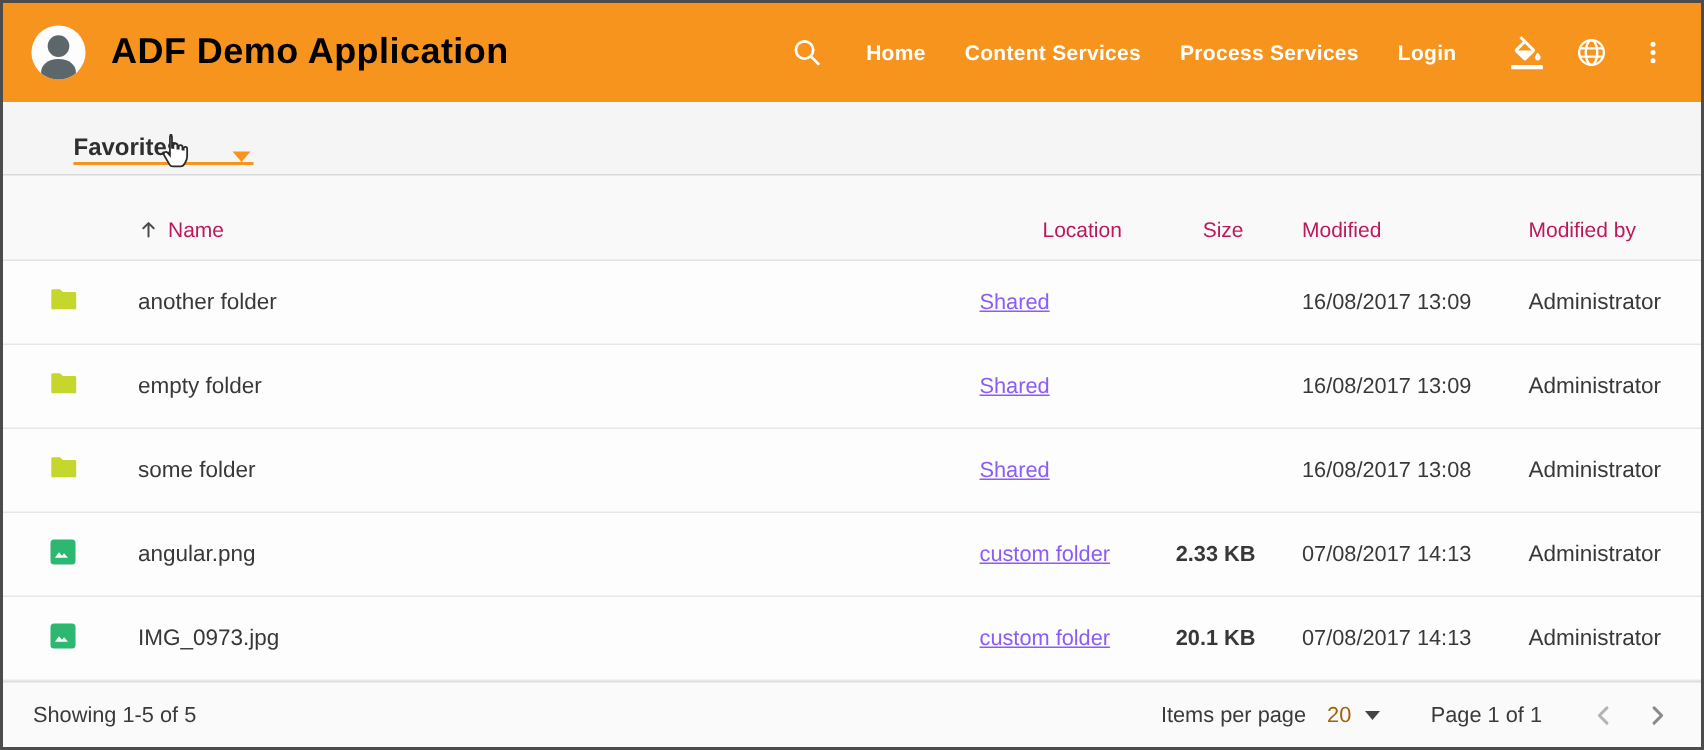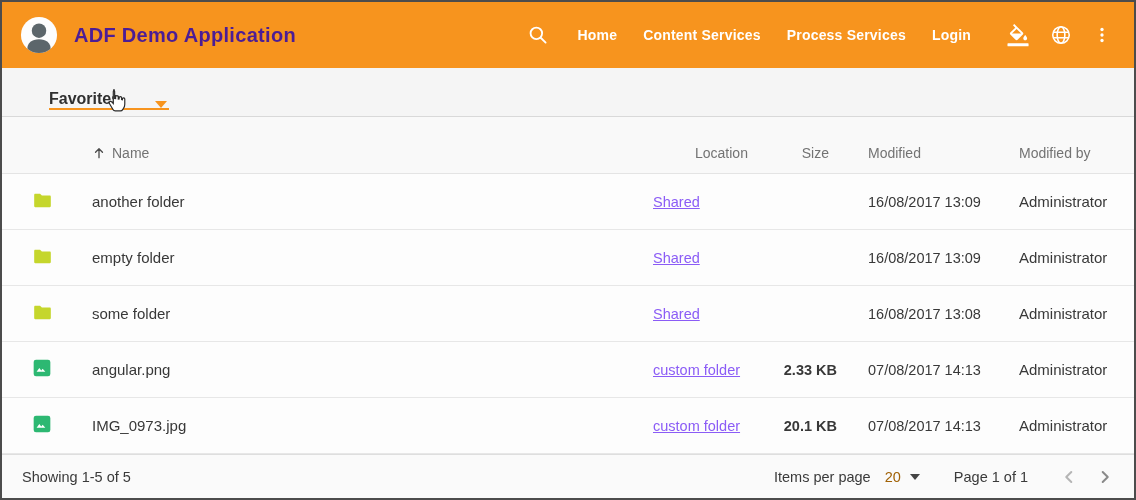--- a/index.html
+++ b/index.html
@@ -6,21 +6,21 @@
   html,body { width:1136px; height:500px; }
   body { font-family:"Liberation Sans","DejaVu Sans",sans-serif; background:#f5f5f5; }
 
   .frame { width:1136px; height:500px; border:2px solid #4c4c4c; background:#f5f5f5;
            display:flex; flex-direction:column; overflow:hidden; }
 
   
   .app-header { height:66px; flex:0 0 66px; background:#f7941e; display:flex;
                 align-items:center; padding:0 22px 0 18px; }
   .avatar { width:38px; height:38px; flex:0 0 38px; }
-  .app-title { color:#4c1d95; font-size:20px; font-weight:700; letter-spacing:.3px; margin-left:16px; }
+  .app-title { color:#000000; font-size:24px; font-weight:700; letter-spacing:.3px; margin-left:16px; }
   .header-right { margin-left:auto; display:flex; align-items:center; }
   .icon-btn { background:none; border:none; cursor:pointer; display:flex; align-items:center;
               justify-content:center; padding:0; }
   .search-btn { margin-right:28px; }
   .nav { display:flex; align-items:center; gap:26px; margin-right:36px; }
   .nav a { color:#fff; text-decoration:none; font-size:14px; font-weight:600; letter-spacing:.2px; }
   .tool-icons { display:flex; align-items:center; gap:20px; }
 
   
   .tabbar { height:49px; flex:0 0 49px; background:#f5f5f5; border-bottom:1px solid #d9d9d9;
@@ -29,21 +29,21 @@
              border-bottom:2px solid #f7941e;margin-left:27px; }
   .fav-label { font-size:16px; font-weight:700; color:#2f2f2f; }
   .fav-caret { margin-left:auto; margin-right:2px; width:0; height:0; border-left:6px solid transparent;
                border-right:6px solid transparent; border-top:7px solid #f7941e; }
   .hand-cursor { position:absolute; left:101px; top:19px; pointer-events:none; }
 
   
   .grid { display:grid; grid-template-columns:70px minmax(0,1fr) 130px 72px 160px 130px;
           align-items:center; }
   .thead { height:57px; flex:0 0 57px; background:#f9f9f9; border-bottom:1px solid #e4e4e4;
-           padding-top:15px; color:#737373; font-size:14px; }
+           padding-top:15px; color:#be185d; font-size:14px; }
   .th-name { display:flex; align-items:center; gap:5px; padding-left:19px; cursor:pointer; }
   .th-location { padding-left:53px; }
   .th-size { text-align:right; padding-right:15px; }
   .th-modified { padding-left:24px; }
   .th-modby { padding-left:15px; }
 
   .tbody { background:#fdfdfd; }
   .row { height:56px; background:#fdfdfd; border-bottom:1px solid #e7e7e7; font-size:15px; color:#383838; }
   .c-icon { padding-left:30px; display:flex; align-items:center; }
   .c-name { padding-left:20px; cursor:pointer; }

